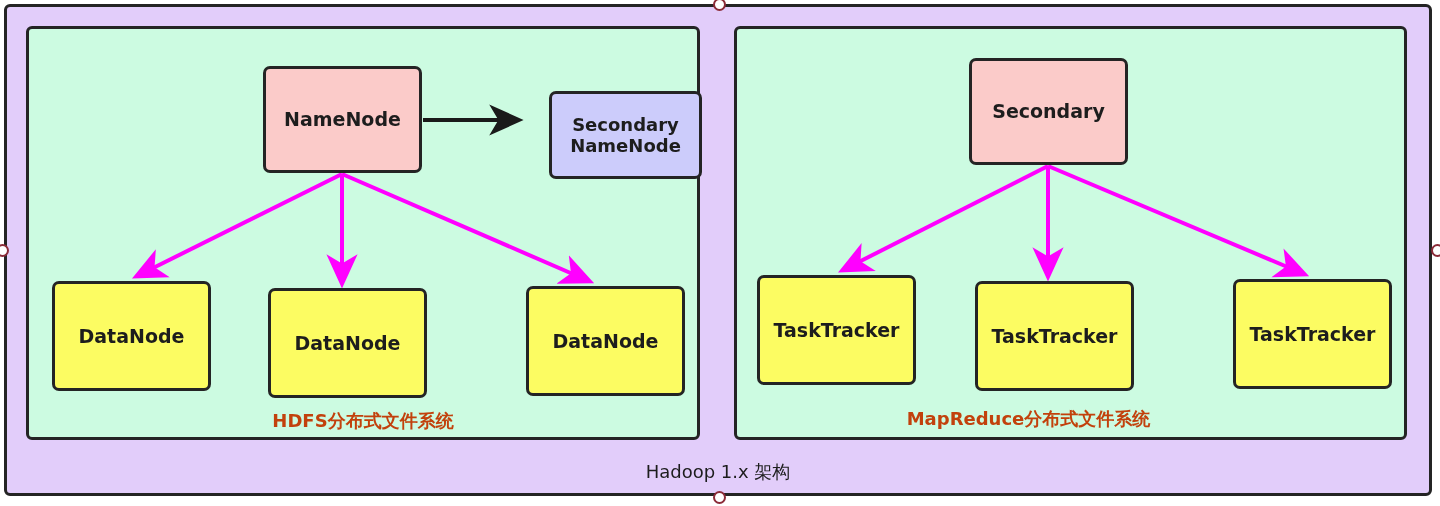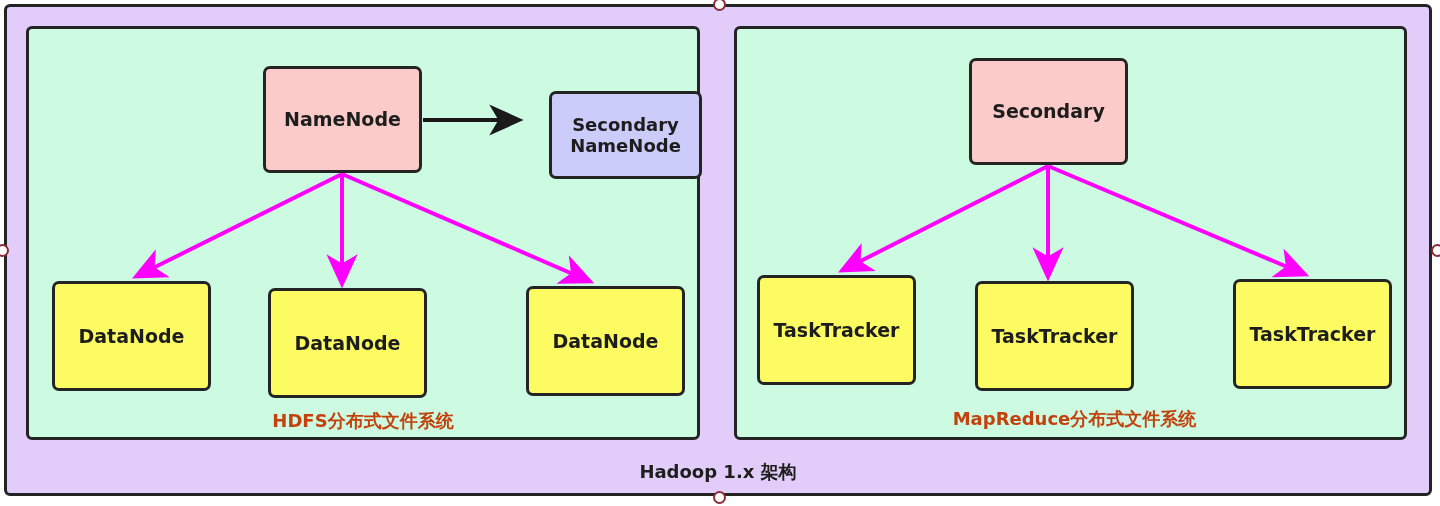--- a/index.html
+++ b/index.html
@@ -85,31 +85,31 @@
   .panel-caption {
     position: absolute;
     text-align: center;
     color: #c2410c;
     font-weight: bold;
     font-size: 18px;
     white-space: nowrap;
     z-index: 4;
   }
   #caption-hdfs       { left: 26px;  top: 409px; width: 674px; }
-  #caption-mapreduce  { left: 752px; top: 407px; width: 645px; }
+  #caption-mapreduce  { left: 706px; top: 407px; width: 645px; }
 
   
   #caption-outer {
     position: absolute;
     left: 4px;
     top: 460px;
     width: 1428px;
     text-align: center;
     color: #1d1d1d;
-    font-weight: bold;
+    font-weight: normal;
     font-size: 18px;
     white-space: nowrap;
     z-index: 4;
   }
 
   
   #arrows {
     position: absolute;
     left: 0;
     top: 0;

